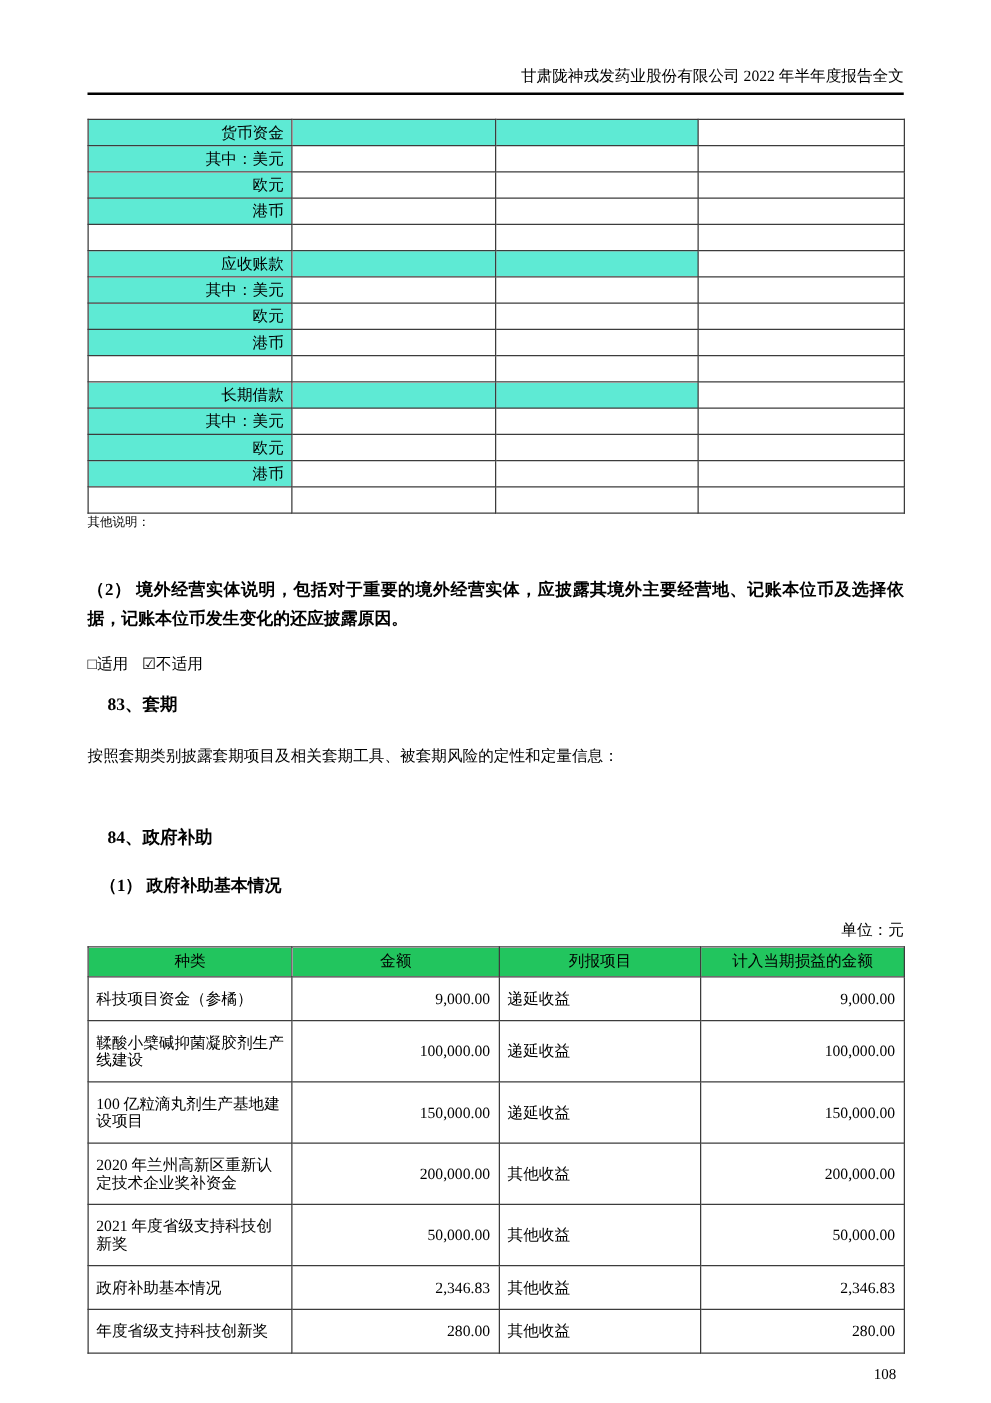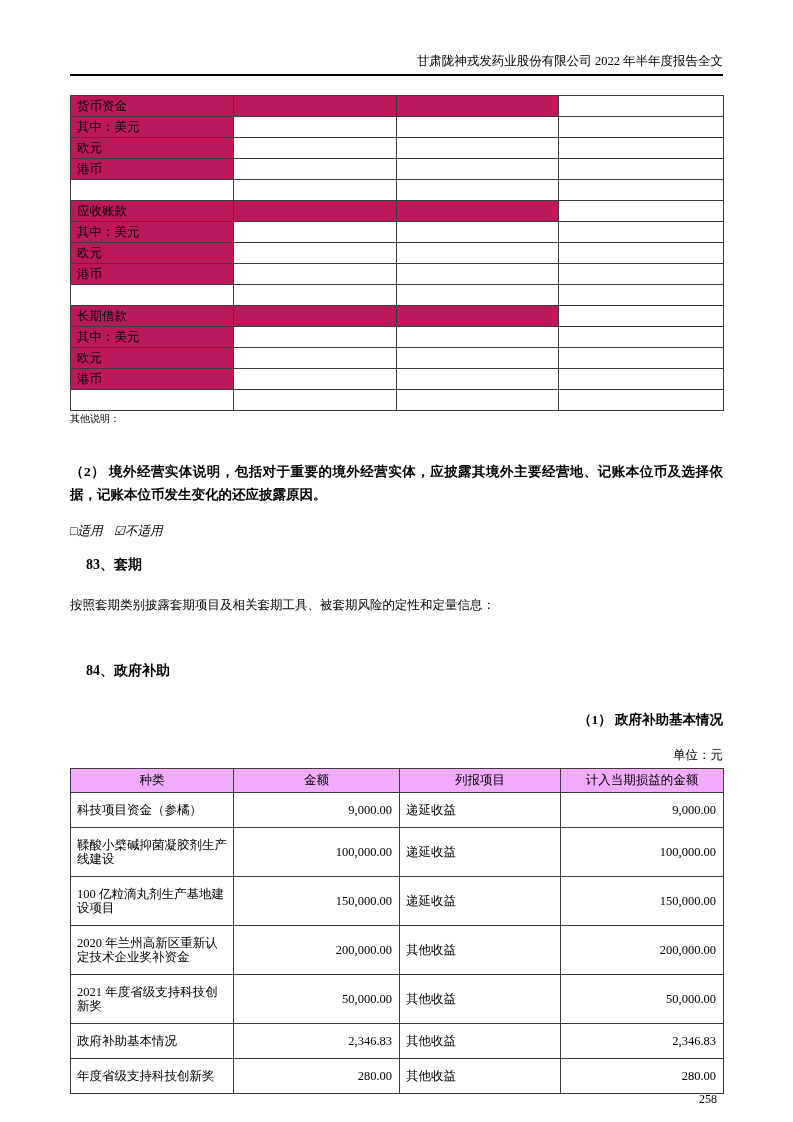--- a/index.html
+++ b/index.html
@@ -27,51 +27,50 @@
   .tbl{border-collapse:collapse;width:100%;table-layout:fixed;}
   .tbl td,.tbl th{
     border:1px solid #3c3c3c;
     font-size:12.5px;
     font-weight:normal;
     padding:0 6px;
     overflow:hidden;
   }
   .currency{margin-top:19px;border:1.6px solid #2e2e2e;}
   .currency td{height:20px;line-height:15px;}
-  .gray{background:#be185d;}
+  .gray{background:#5eead4;text-align:right;}
   .indent{padding-left:46px;}
 
   .note{font-size:10px;line-height:15px;}
 
   .bold-para{
     margin-top:34px;
     font-size:13.5px;
     font-weight:bold;
     line-height:23px;
     text-align:justify;
   }
-  .check-line{margin-top:17px;font-size:12.5px;line-height:16px;font-style:italic;}
+  .check-line{margin-top:17px;font-size:12.5px;line-height:16px;}
   .check-line span{margin-right:8px;}
 
   .h-num{margin-top:17px;font-size:14px;font-weight:bold;line-height:17px;margin-left:16px;}
   .body-text{margin-top:25px;font-size:12.5px;line-height:15px;}
   .h84{margin-top:49px;}
   .h-sub{
-    margin-top:33px;
+    margin-top:22px;
     font-size:13.5px;
     font-weight:bold;
     line-height:16px;
     padding-left:10px;
-    text-align:right;
   }
   .unit{margin-top:20px;text-align:right;font-size:12.5px;line-height:15px;}
 
   .subsidy{margin-top:5px;border:1.6px solid #2e2e2e;}
   .subsidy th{
-    height:21px;background:#f0abfc;
+    height:21px;background:#22c55e;
     padding:1px 5px;line-height:15px;
   }
   .subsidy td{line-height:14px;padding:10px 6px;vertical-align:middle;}
   .subsidy td.num{text-align:right;padding-right:7px;}
 
   .page-number{
     position:absolute;
     top:1038px;
     right:76px;
     font-size:12px;
@@ -264,14 +263,14 @@
             <td>年度省级支持科技创新奖</td>
             <td class="num">280.00</td>
             <td>其他收益</td>
             <td class="num">280.00</td>
           </tr>
         </tbody>
     </table>
 
   </div>
 
-  <div class="page-number">258</div>
+  <div class="page-number">108</div>
 </div>
 
 </body></html>

